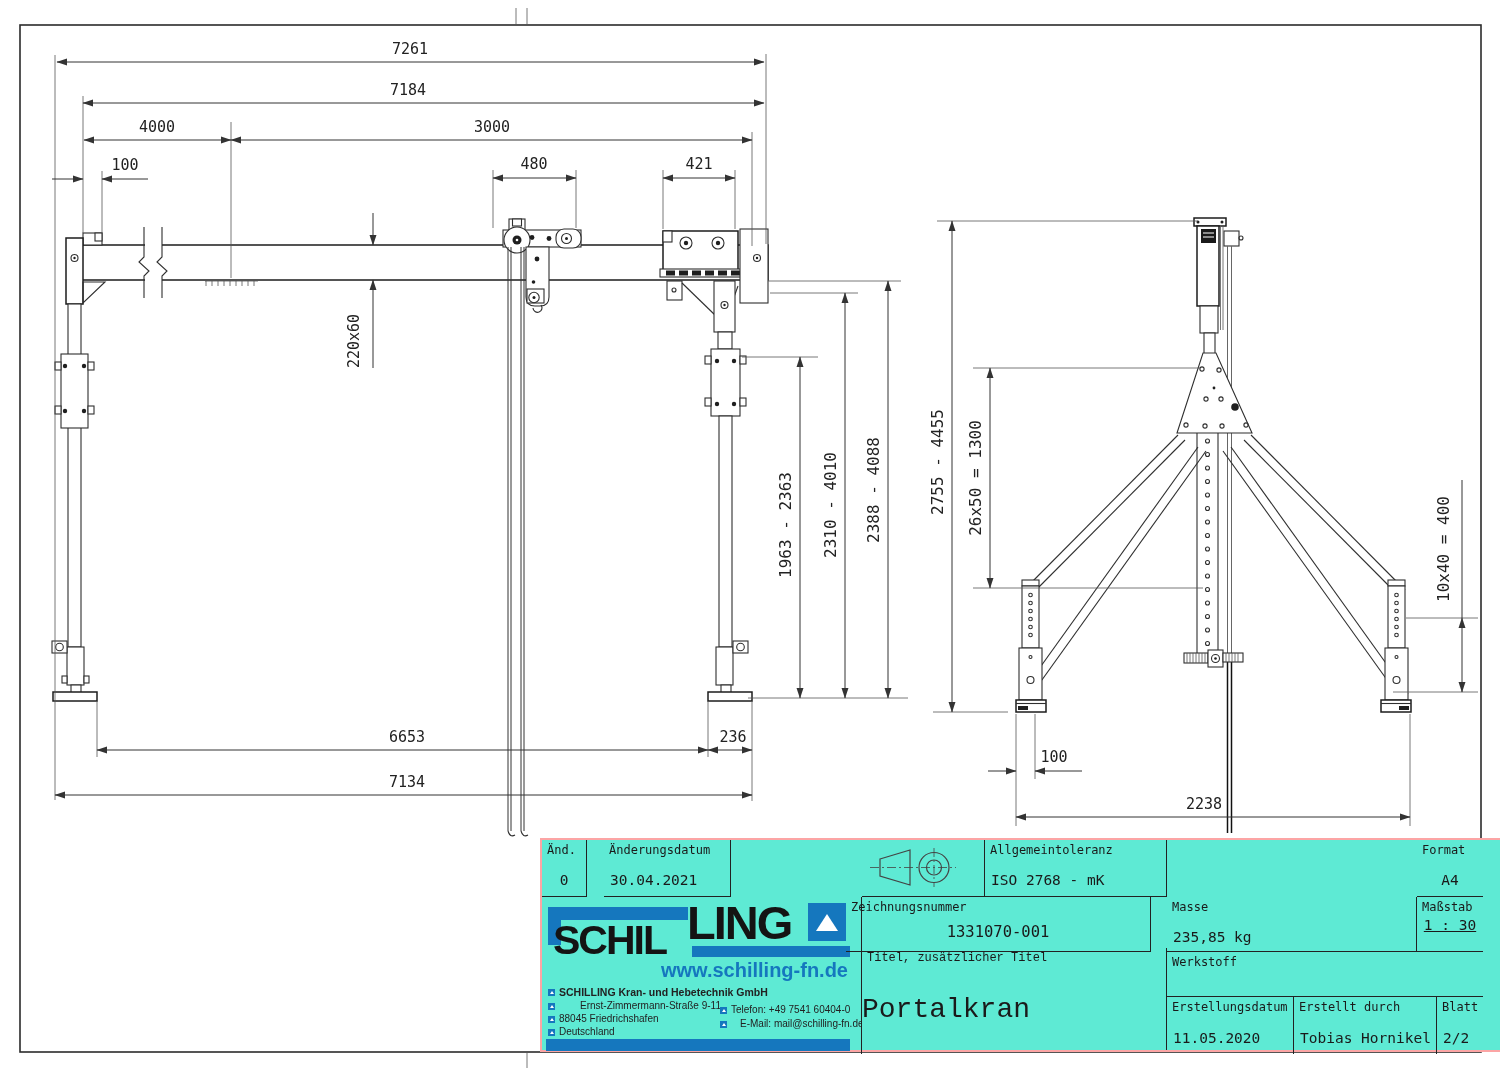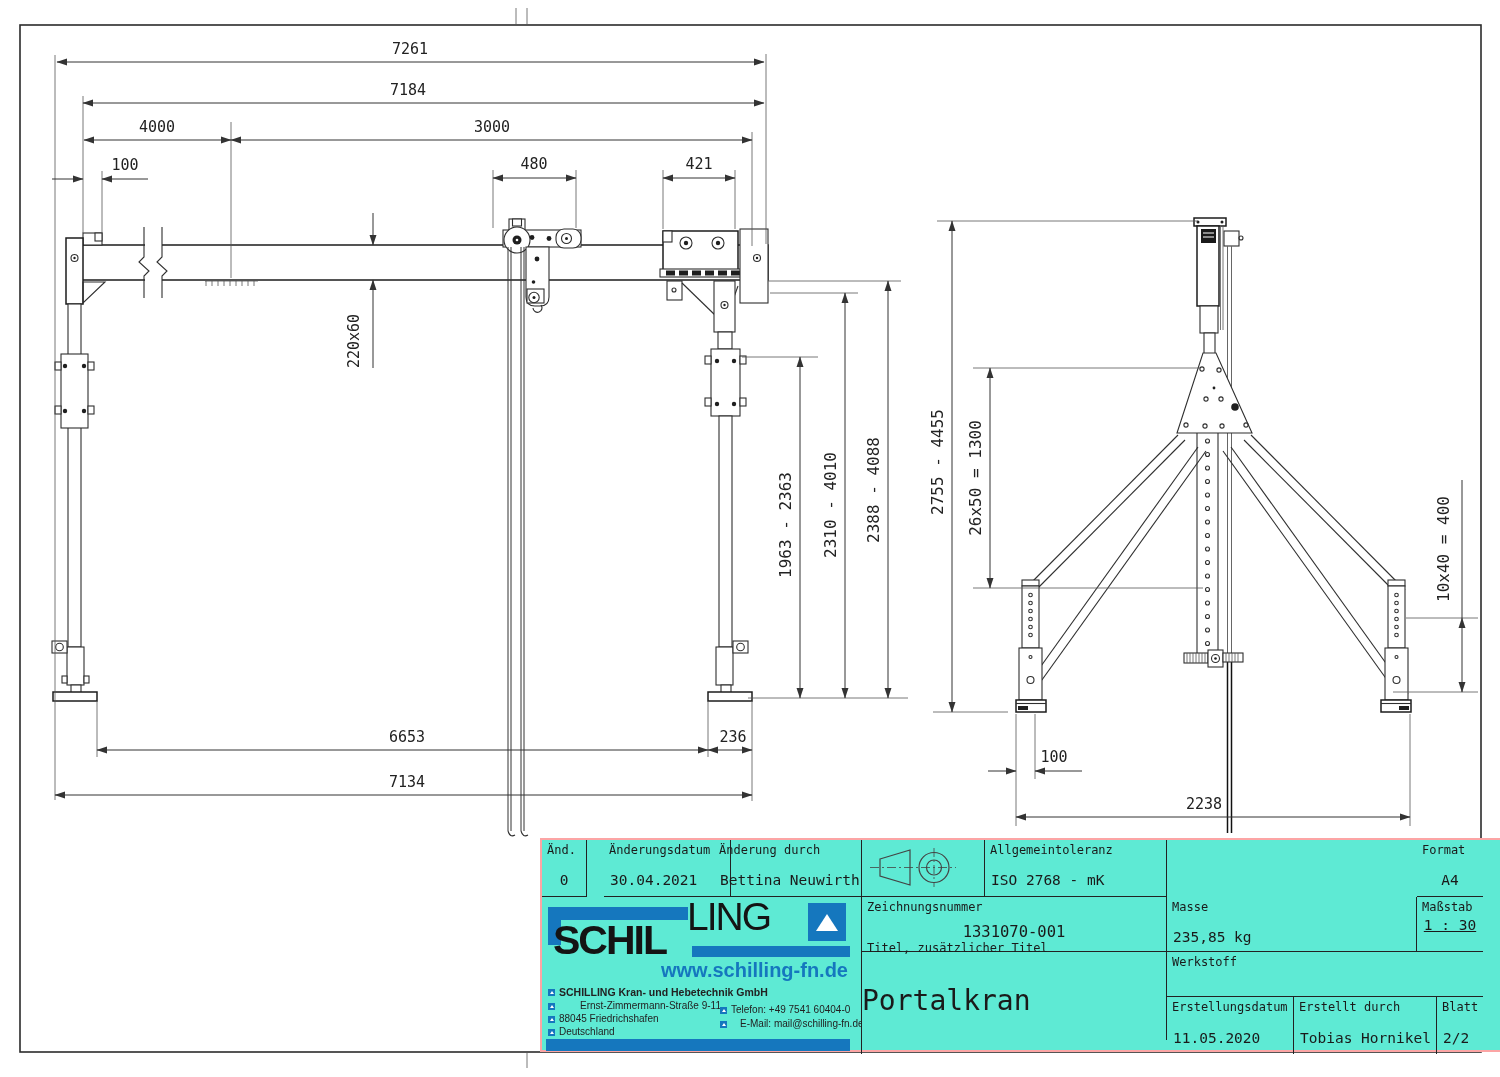--- a/index.html
+++ b/index.html
@@ -26,21 +26,21 @@
   .valC{left:0;right:0;text-align:center;}
   .valBig{position:absolute;left:0;right:0;top:46px;text-align:left;font-size:28px;}
   .valMid{position:absolute;left:0;right:0;top:26px;text-align:center;font-size:15.5px;}
   
   .logo{position:absolute;left:0;top:57px;width:320px;height:157px;
         border-right:1.5px solid #222;box-sizing:border-box;overflow:hidden;
         font-family:"Liberation Sans", sans-serif;}
   .logo *{position:absolute;}
   .blu{background:#1577be;}
   .wordL{left:11px;top:20px;font-size:41px;font-weight:bold;letter-spacing:-2px;color:#141414;}
-  .wordR{left:145px;top:-2px;font-size:39px;font-weight:normal;letter-spacing:-2px;color:#141414;}
+  .wordR{left:145px;top:-2px;font-size:47px;font-weight:bold;letter-spacing:-2px;color:#141414;}
   .lsq{left:266px;top:6px;width:38px;height:38px;}
   .lsq i{left:8px;top:11px;width:0;height:0;border-left:11px solid transparent;
          border-right:11px solid transparent;border-bottom:17px solid #fff;}
   .www{left:0;top:62px;width:306px;text-align:right;font-size:20px;font-weight:bold;color:#1577be;}
   .adr{font-size:10px;color:#222;white-space:nowrap;}
   .adrB{font-weight:bold;font-size:10.5px;}
   .bull{width:7px;height:7px;background:#1577be;}
   .bull i{left:1.5px;top:2px;width:0;height:0;border-left:2px solid transparent;
           border-right:2px solid transparent;border-bottom:3px solid #fff;}
 </style>
@@ -364,24 +364,20 @@
 <div class="tb">
 
   <div class="cell" style="left:0;top:0;width:45px;height:57px;">
     <div class="lbl">Änd.</div>
     <div class="val valC">0</div>
   </div>
   <div class="cell" style="left:62px;top:0;width:127px;height:57px;">
     <div class="lbl">Änderungsdatum</div>
     <div class="val">30.04.2021</div>
   </div>
-  <div class="cell" style="left:172px;top:0;width:148px;height:57px;">
-    <div class="lbl">Änderung durch</div>
-    <div class="val">Bettina Neuwirth</div>
-  </div>
   <div class="cell" style="left:320px;top:0;width:123px;height:57px;">
     <svg width="121" height="55" viewBox="0 0 121 55">
       <path d="M18,19 L48,10 L48,45 L18,36 Z" fill="none" stroke="#444" stroke-width="1.2"></path>
       <line x1="8" y1="27.5" x2="94" y2="27.5" stroke="#444" stroke-width="0.8" stroke-dasharray="9 3 2 3"></line>
       <circle cx="72" cy="27.5" r="15" fill="none" stroke="#444" stroke-width="1.2"></circle>
       <circle cx="72" cy="27.5" r="7.5" fill="none" stroke="#444" stroke-width="1.2"></circle>
       <line x1="72" y1="8" x2="72" y2="47" stroke="#444" stroke-width="0.8" stroke-dasharray="9 3 2 3"></line>
     </svg>
   </div>
   <div class="cell" style="left:443px;top:0;width:182px;height:57px;">
@@ -423,34 +419,34 @@
         <i></i>
       </span>
     <span class="adr" style="left:189px;top:107px;">Telefon: +49 7541 60404-0</span>
     <span class="bull" style="left:178px;top:124px;">
         <i></i>
       </span>
     <span class="adr" style="left:198px;top:121px;">E-Mail: mail@schilling-fn.de</span>
     <span class="blu" style="left:4px;top:142px;width:304px;height:12px;"></span>
   </div>
 
-  <div class="cell" style="left:320px;top:57px;width:305px;height:55px;">
+  <div class="cell" style="left:304px;top:57px;width:305px;height:55px;">
     <div class="lbl">Zeichnungsnummer</div>
     <div class="valMid">1331070-001</div>
   </div>
   <div class="cell" style="left:625px;top:57px;width:250px;height:55px;">
     <div class="lbl">Masse</div>
     <div class="val" style="bottom:6px;">235,85 kg</div>
   </div>
   <div class="cell noR" style="left:875px;top:57px;width:66px;height:55px;">
     <div class="lbl">Maßstab</div>
     <div class="val valC" style="bottom:18px;text-decoration:underline;">1 : 30</div>
   </div>
 
-  <div class="cell noB" style="left:320px;top:98px;width:305px;height:102px;">
+  <div class="cell noB" style="left:320px;top:108px;width:305px;height:102px;font-family:Liberation Mono, monospace;">
     <div class="lbl">Titel, zusätzlicher Titel</div>
     <div class="valBig">Portalkran</div>
   </div>
   <div class="cell noR" style="left:625px;top:112px;width:316px;height:45px;">
     <div class="lbl">Werkstoff</div>
     <div class="val"></div>
   </div>
   <div class="cell noB" style="left:625px;top:157px;width:127px;height:57px;">
     <div class="lbl">Erstellungsdatum</div>
     <div class="val">11.05.2020</div>

